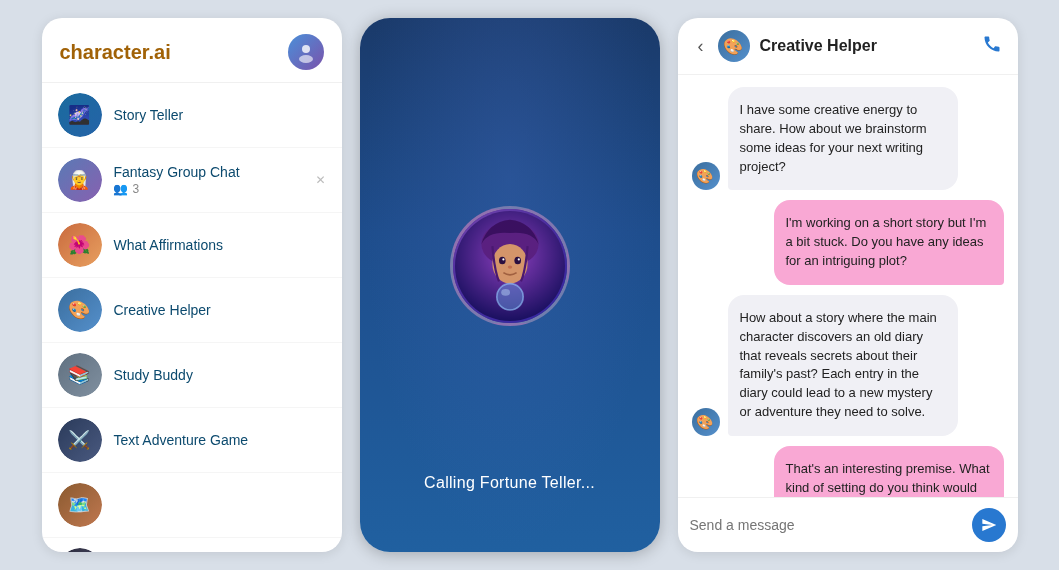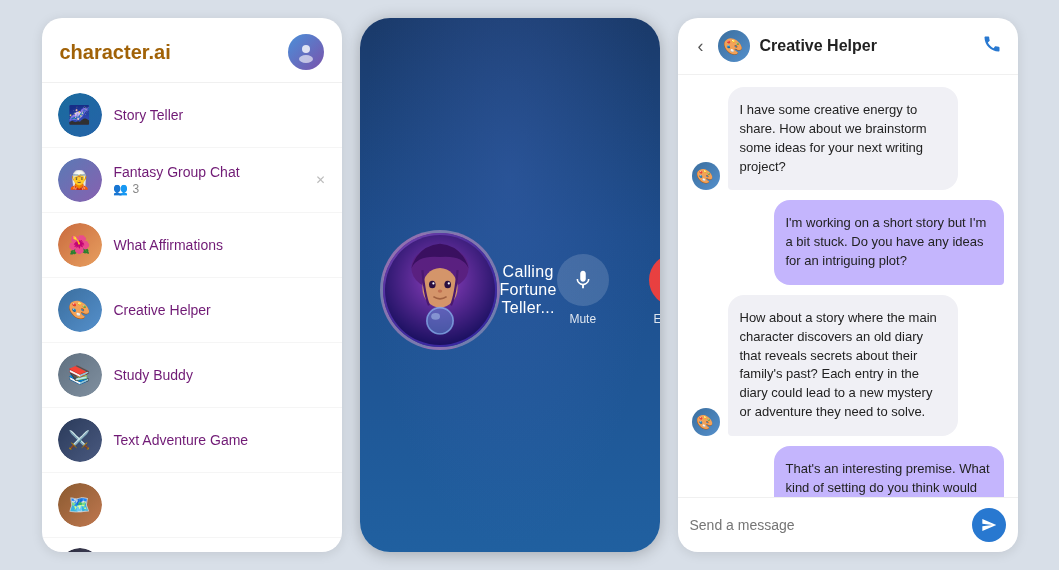--- a/index.html
+++ b/index.html
@@ -66,21 +66,21 @@
       width: 44px;
       height: 44px;
       border-radius: 50%;
       overflow: hidden;
       flex-shrink: 0;
     }
     .chat-info { flex: 1; }
     .chat-name {
       font-size: 14px;
       font-weight: 500;
-      color: #701a75;
+      color: #0c4a6e;
     }
     .chat-sub {
       font-size: 12px;
       color: #888;
       display: flex;
       align-items: center;
       gap: 4px;
       margin-top: 2px;
     }
     .chat-action {
@@ -98,21 +98,21 @@
     .av-travel { background: linear-gradient(135deg, #8a5a30, #c07850); }
     .av-dungeon { background: linear-gradient(135deg, #2a2a3a, #505070); }
 
     
     .middle-panel {
       width: 300px;
       height: 534px;
       border-radius: 30px;
       background: linear-gradient(180deg, #1a3a6a 0%, #1e4d8c 40%, #2060a0 100%);
       display: flex;
-      flex-direction: row;
+      flex-direction: column;
       align-items: center;
       justify-content: space-between;
       padding: 40px 20px 30px;
       box-shadow: 0 2px 16px rgba(0,0,0,0.25);
       position: relative;
       overflow: hidden;
     }
     .middle-panel::before {
       content: '';
       position: absolute;
@@ -258,21 +258,21 @@
       border-radius: 16px;
       font-size: 13px;
       line-height: 1.45;
       color: #222;
     }
     .message-row.bot .msg-bubble {
       background: #f0f0f5;
       border-bottom-left-radius: 4px;
     }
     .message-row.user .msg-bubble {
-      background: #c4b5fd;
+      background: #f9a8d4;
       border-bottom-right-radius: 4px;
     }
 
     .input-area {
       padding: 10px 12px;
       border-top: 1px solid #f0f0f0;
       display: flex;
       align-items: center;
       gap: 8px;
     }
@@ -434,38 +434,20 @@
           <path d="M66 32 Q64 55 60 64" stroke="#4a1870" stroke-width="2" fill="none"></path>
         </svg>
       </div>
     </div>
   </div>
 
   <div class="calling-text">Calling Fortune Teller...</div>
 
   <div style="height:30px;"></div>
 
-  <div class="call-controls">
-    <div class="call-btn">
-      <div class="call-btn-circle btn-mute">
-        <svg width="22" height="22" viewBox="0 0 24 24" fill="white">
-          <path d="M12 14c1.66 0 3-1.34 3-3V5c0-1.66-1.34-3-3-3S9 3.34 9 5v6c0 1.66 1.34 3 3 3zm5.3-3c0 3-2.54 5.1-5.3 5.1S6.7 14 6.7 11H5c0 3.41 2.72 6.23 6 6.72V21h2v-3.28c3.28-.48 6-3.3 6-6.72h-1.7z"></path>
-        </svg>
-      </div>
-      <span class="call-btn-label">Mute</span>
-    </div>
-    <div class="call-btn">
-      <div class="call-btn-circle btn-end">
-        <svg width="22" height="22" viewBox="0 0 24 24" fill="white">
-          <path d="M20.01 15.38c-1.23 0-2.42-.2-3.53-.56-.35-.12-.74-.03-1.01.24l-1.57 1.97c-2.83-1.35-5.48-3.9-6.89-6.83l1.95-1.66c.27-.28.35-.67.24-1.02-.37-1.12-.56-2.32-.56-3.53 0-.54-.45-.99-.99-.99H4.19C3.65 3 3 3.24 3 3.99 3 13.28 10.73 21 20.01 21c.71 0 .99-.63.99-1.18v-3.45c0-.54-.45-.99-.99-.99z"></path>
-        </svg>
-      </div>
-      <span class="call-btn-label">End call</span>
-    </div>
-  </div>
 </div>
 
 <div class="right-panel">
   <div class="right-header">
     <div class="back-btn">‹</div>
     <div class="right-header-avatar">🎨</div>
     <div class="right-header-title">Creative Helper</div>
     <div class="phone-btn">
       <svg width="20" height="20" viewBox="0 0 24 24" fill="#2878d0">
         <path d="M20.01 15.38c-1.23 0-2.42-.2-3.53-.56-.35-.12-.74-.03-1.01.24l-1.57 1.97c-2.83-1.35-5.48-3.9-6.89-6.83l1.95-1.66c.27-.28.35-.67.24-1.02-.37-1.12-.56-2.32-.56-3.53 0-.54-.45-.99-.99-.99H4.19C3.65 3 3 3.24 3 3.99 3 13.28 10.73 21 20.01 21c.71 0 .99-.63.99-1.18v-3.45c0-.54-.45-.99-.99-.99z"></path>

